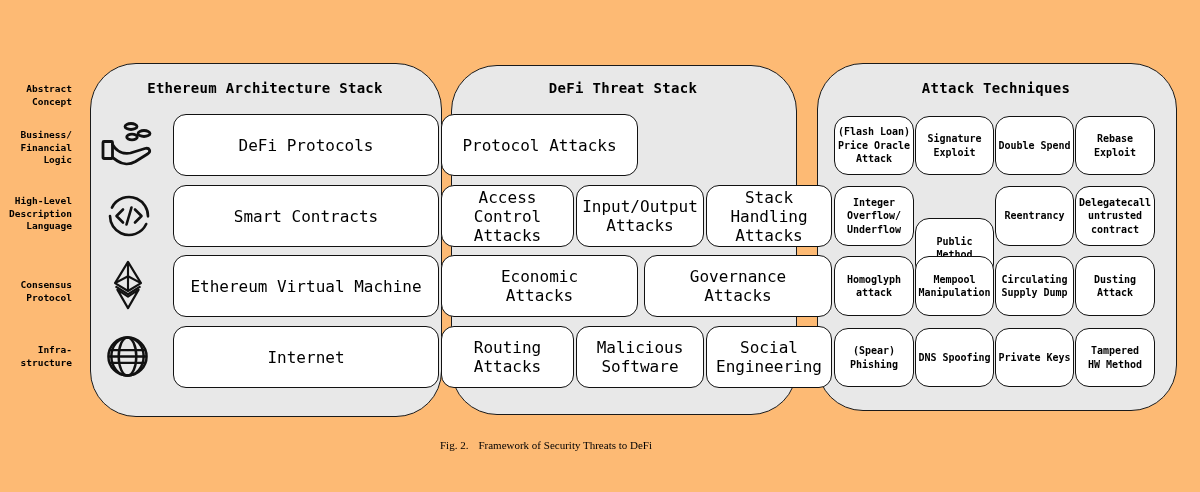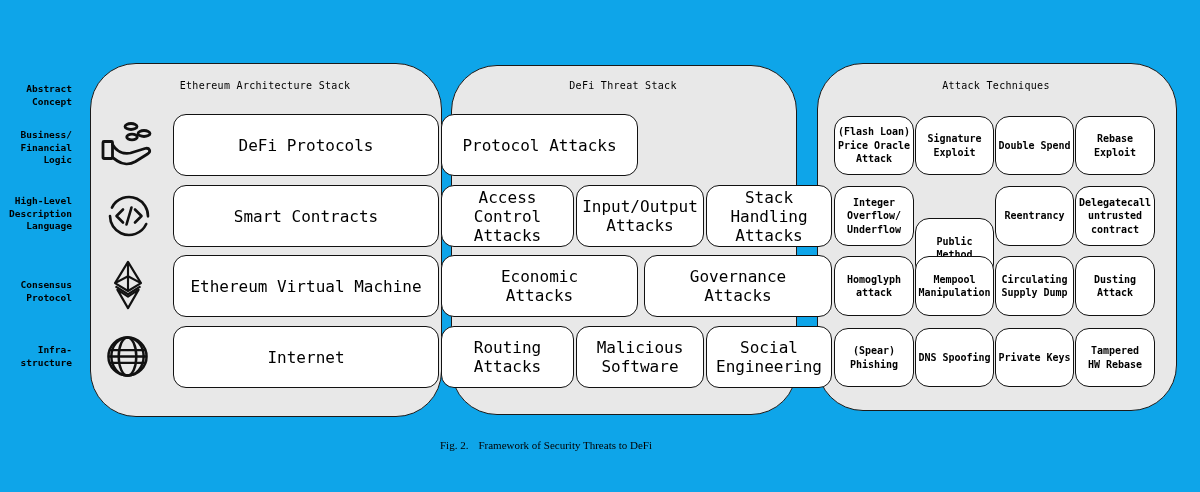--- a/index.html
+++ b/index.html
@@ -1,27 +1,27 @@
 <!DOCTYPE html>
 <html><head>
 <meta charset="utf-8">
 <style>
   html,body { margin:0; padding:0; background:#ffffff; }
   #figure {
-    position:relative; width:1200px; height:492px; background:#0ea5e9;
+    position:relative; width:1200px; height:492px; background:#fdba74;
     font-family:"DejaVu Sans Mono","Liberation Mono",monospace; color:#000;
     overflow:hidden;
   }
   .container {
     position:absolute; background:#e8e8e8;
     border:1.7px solid #1a1a1a; border-radius:46px; z-index:1;
   }
   .hdr {
     position:absolute; z-index:2; text-align:center;
-    font-size:10px; font-weight:normal; letter-spacing:.3px; white-space:nowrap;
+    font-size:14px; font-weight:bold; letter-spacing:.3px; white-space:nowrap;
   }
   .rowlabel {
     position:absolute; left:0; width:72px; text-align:right;
     font-size:9.5px; font-weight:bold; line-height:12.5px; white-space:pre-line;
     z-index:2;
   }
   .box {
     position:absolute; z-index:3; background:#ffffff;
     border:1.7px solid #111111; border-radius:13px;
     display:flex; align-items:center; justify-content:center;
@@ -152,19 +152,19 @@
   <div class="box tech" style="left:995px;top:256px;width:77px;height:58px;">Circulating
 Supply Dump</div>
   <div class="box tech" style="left:1075px;top:256px;width:78px;height:58px;">Dusting
 Attack</div>
 
   <div class="box tech" style="left:834px;top:328px;width:78px;height:57px;">(Spear)
 Phishing</div>
   <div class="box tech" style="left:915px;top:328px;width:77px;height:57px;">DNS Spoofing</div>
   <div class="box tech" style="left:995px;top:328px;width:77px;height:57px;">Private Keys</div>
   <div class="box tech" style="left:1075px;top:328px;width:78px;height:57px;">Tampered
-HW Rebase</div>
+HW Method</div>
 
   <div class="caption">
     <span class="figlab">Fig. 2.</span><span>Framework of Security Threats to DeFi</span>
   </div>
 
 </div>
 
 </body></html>

